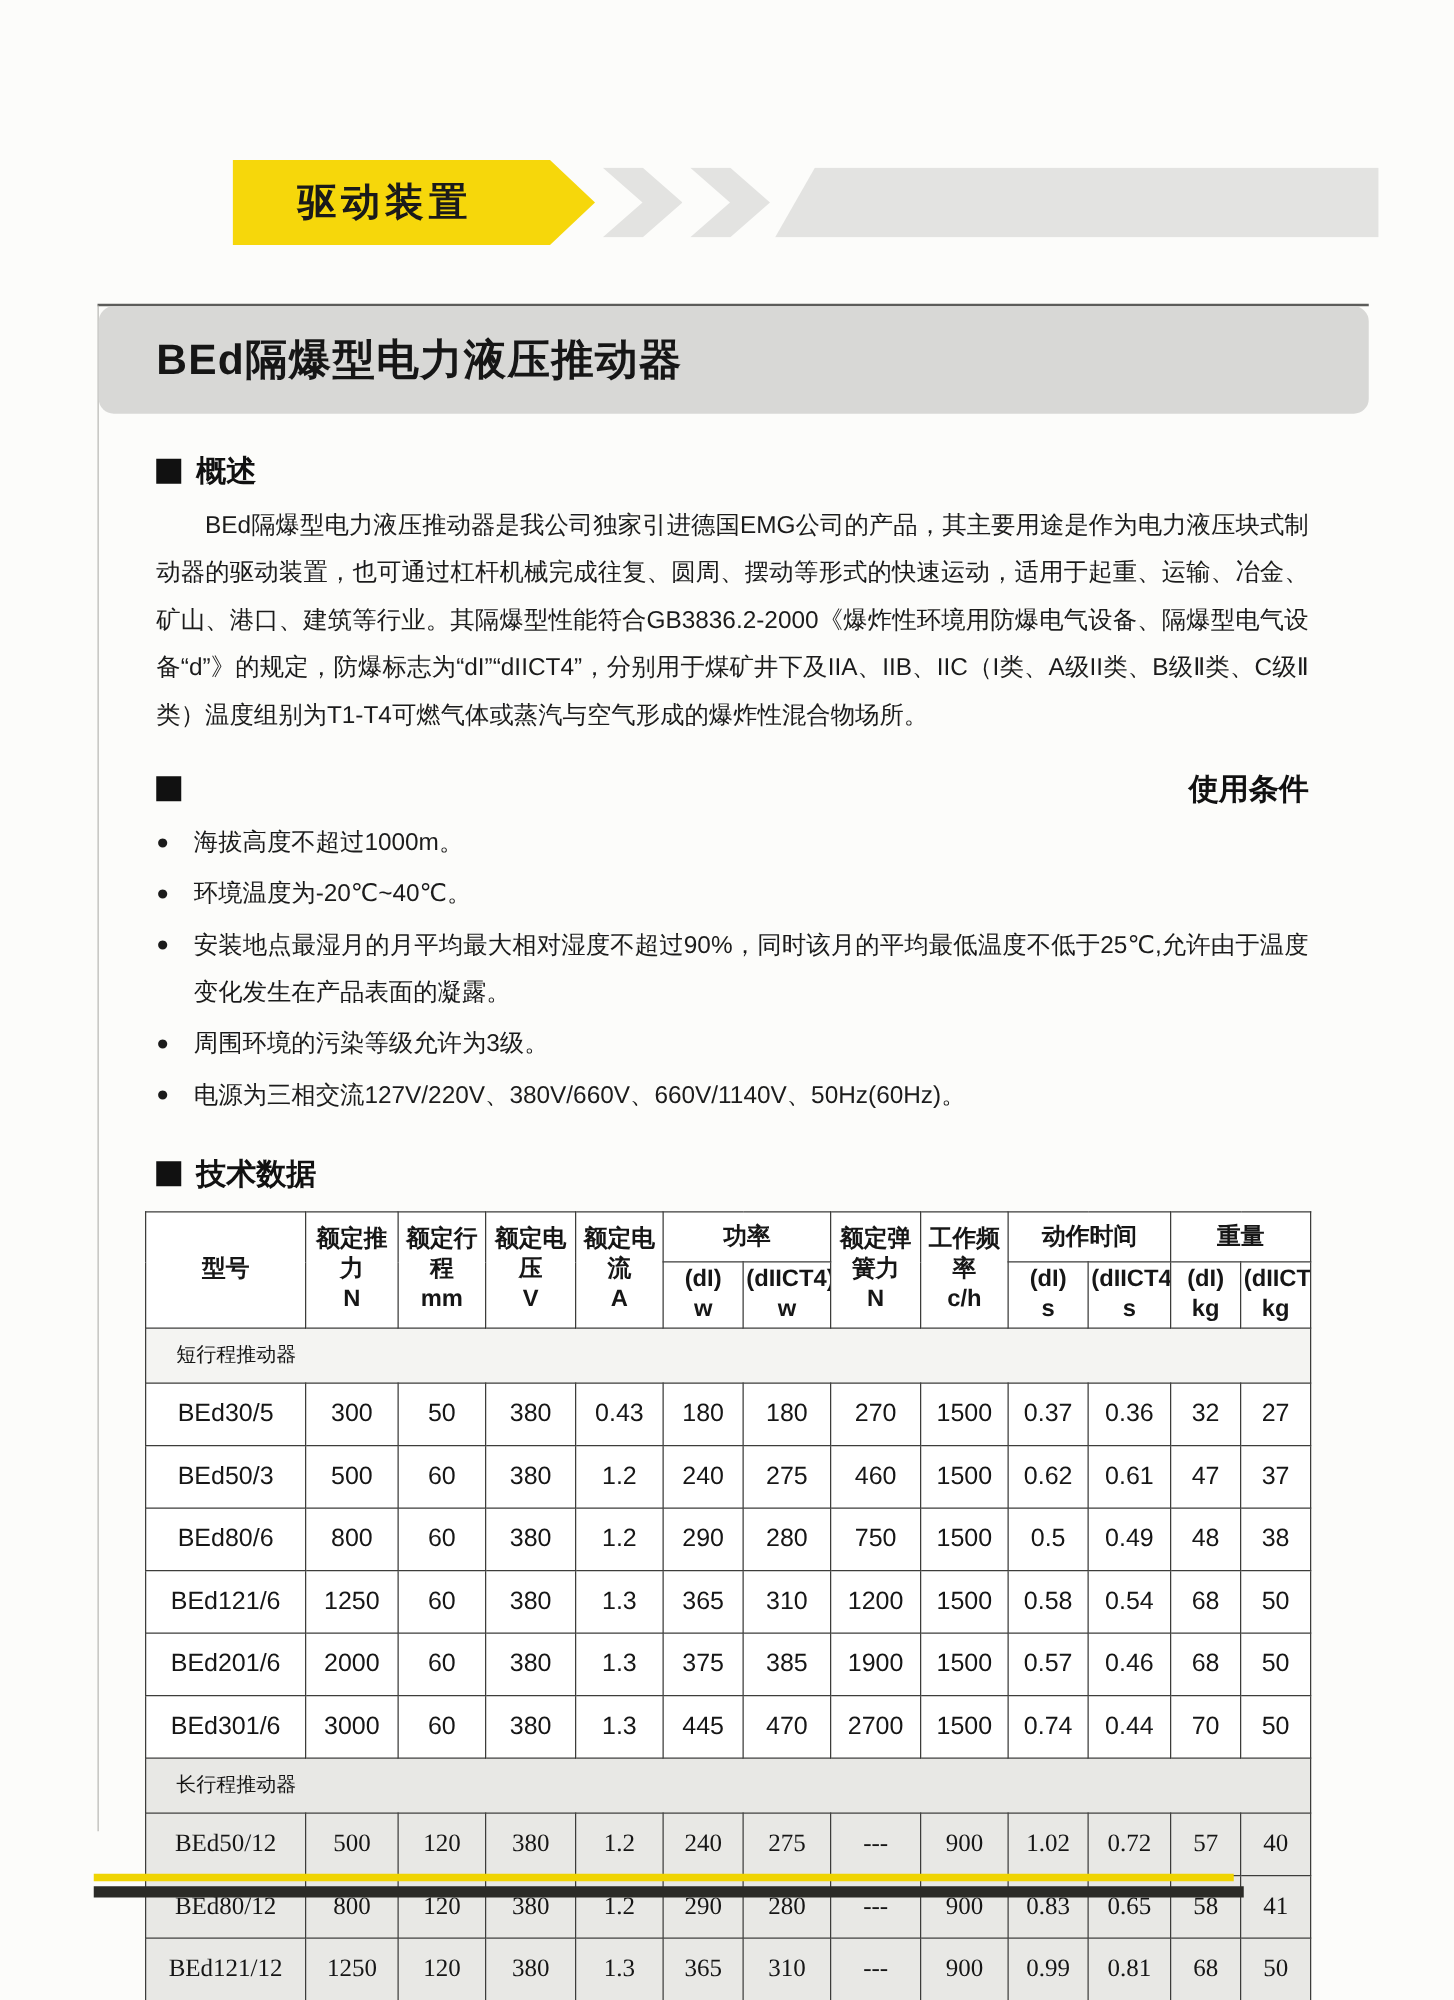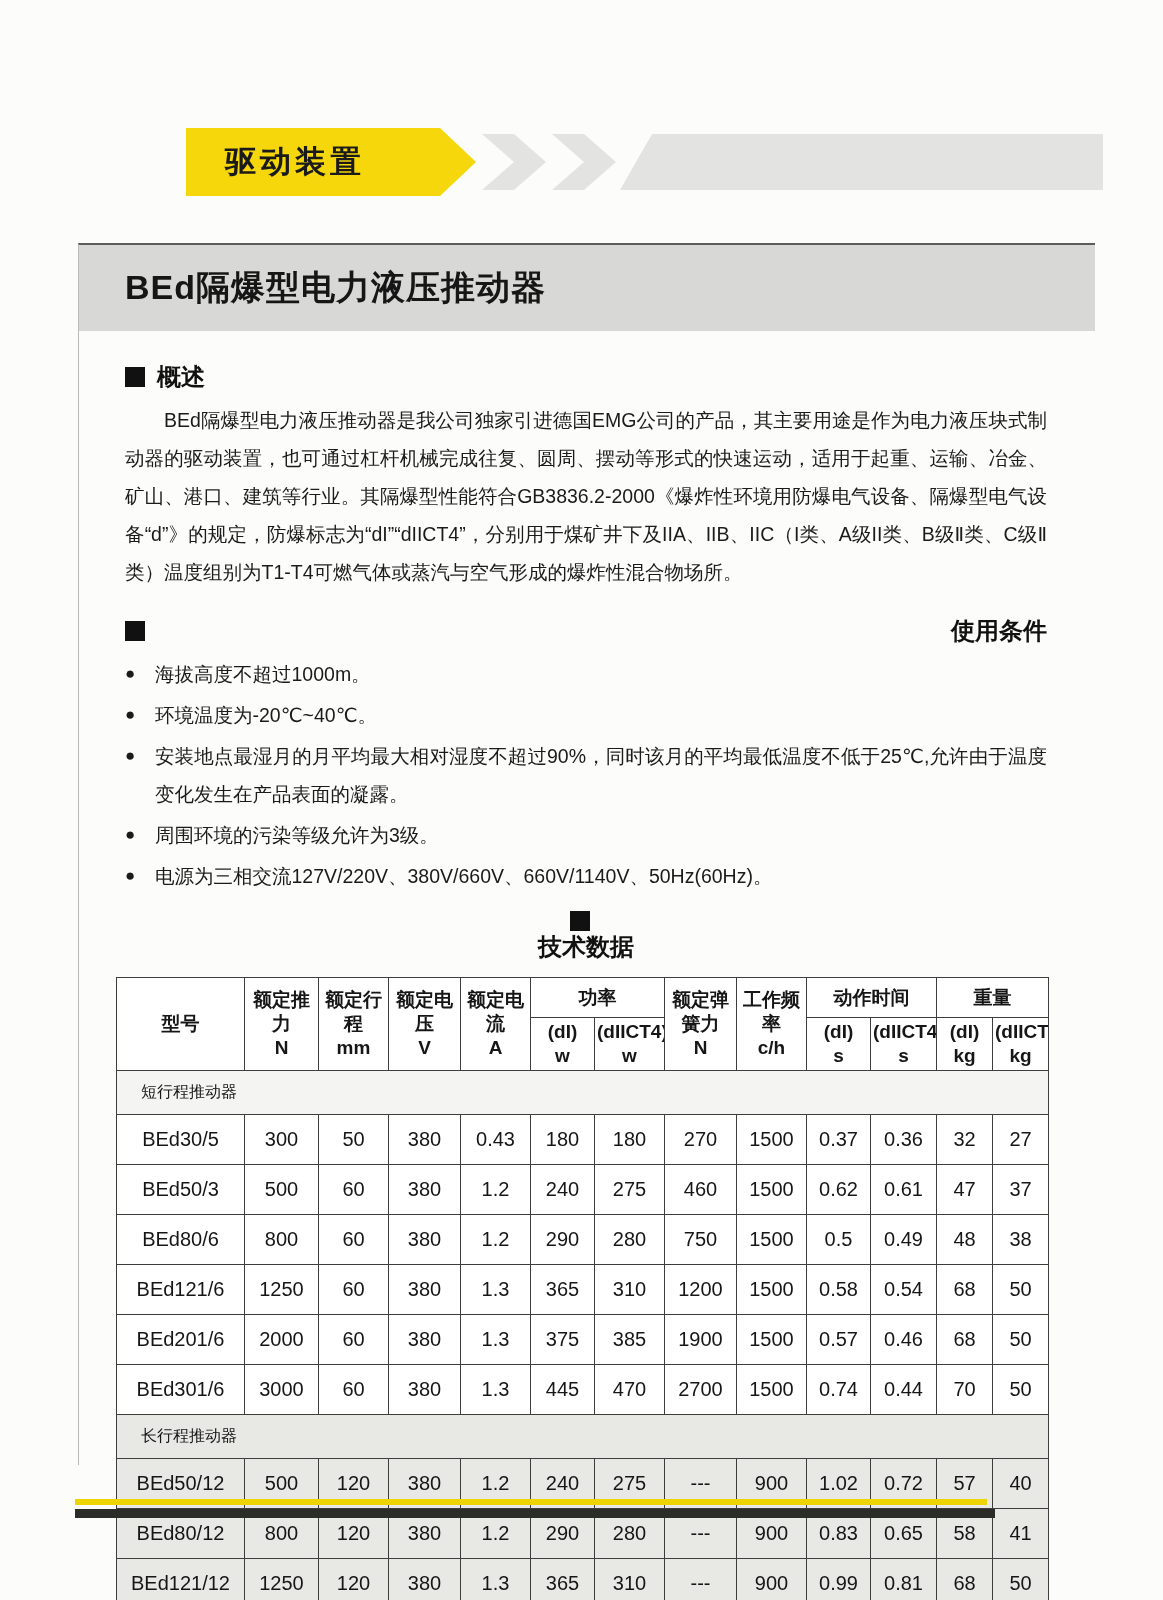--- a/index.html
+++ b/index.html
@@ -7,36 +7,36 @@
     width:1163px;height:1600px;position:relative;
     background:#fcfcfa;
     font-family:"Liberation Sans","DejaVu Sans",sans-serif;
     color:#1c1c1c;overflow:hidden;
   }
   
   .banner-row{position:absolute;top:128px;left:186px;right:60px;height:68px;display:flex;align-items:flex-start;}
   .banner-arrow{
     width:290px;height:68px;background:var(--banner-yellow);
     clip-path:polygon(0 0,calc(100% - 36px) 0,100% 50%,calc(100% - 36px) 100%,0 100%);
-    display:flex;align-items:center;box-sizing:border-box;padding-left:39px;
+    display:flex;align-items:center;box-sizing:border-box;padding-left:52px;
   }
   .banner-arrow span{font-size:31px;font-weight:bold;letter-spacing:4px;color:#1a1a1a;}
   .chev{width:64px;height:56px;margin:6px 0 0 6px;background:var(--chevron-gray);
     clip-path:polygon(0 0,50% 0,100% 50%,50% 100%,0 100%,50% 50%);}
   .gray-bar{flex:1;height:56px;margin:6px 0 0 4px;background:var(--chevron-gray);
     clip-path:polygon(32px 0,100% 0,100% 100%,0 100%);}
   
   .content-box{
     position:absolute;top:243px;left:78px;width:1017px;height:1222px;
     border-top:2px solid #5c5c5a;border-left:1px solid #b9b9b5;
     box-sizing:border-box;
   }
   .title-bar{
     height:86px;background:var(--titlebar-gray);
-    display:flex;align-items:center;padding-left:46px;box-sizing:border-box;
+    display:flex;align-items:center;padding-left:46px;box-sizing:border-box;border-radius:12px;
   }
   .title-bar h1{margin:0;font-size:34px;font-weight:bold;color:#161616;letter-spacing:1px;}
   .inner{padding:0 48px 0 46px;}
   
   .sec-head{display:flex;align-items:center;margin:30px 0 8px 0;}
   .sec-head .sq{width:20px;height:20px;background:#111;margin-right:12px;flex:0 0 auto;}
   .sec-head .txt{font-size:24px;font-weight:bold;color:#111;}
   
   .para{
     margin:2px 0 0 0;font-size:19.5px;line-height:38px;text-align:justify;
@@ -56,21 +56,21 @@
   }
   .tech-table th,.tech-table td{
     border:1.6px solid #3d3d3b;text-align:center;vertical-align:middle;
     padding:2px 2px;box-sizing:border-box;overflow:hidden;
   }
   .tech-table thead th{font-size:19px;font-weight:bold;line-height:24px;white-space:pre-line;height:40px;}
   .tech-table td{height:50px;}
   .tech-table td.group{
     text-align:left;padding-left:24px;font-size:16px;height:44px;background:#f4f4f2;
   }
-  .tech-table tr.shaded td{background:var(--shade-bg);}
+  .tech-table tr.shaded td{background:var(--shade-bg);font-family:Liberation Serif, serif;}
   .tech-table td.group.shaded2{background:var(--shade-bg);margin-top:48px;}
   
   .foot-yellow{position:absolute;left:75px;top:1499px;width:912px;height:6px;background:var(--footer-yellow);}
   .foot-black{position:absolute;left:75px;top:1509px;width:920px;height:9px;background:var(--footer-black);}
 </style>
 </head>
 <body style="--banner-yellow: #f6d70b; --chevron-gray: #e3e3e1; --titlebar-gray: #d8d8d6; --shade-bg: #e8e8e5; --footer-yellow: #efd403; --footer-black: #2b2b27;">
 
 <div class="banner-row">
   <div class="banner-arrow">
@@ -99,21 +99,21 @@
       <span class="txt">使用条件</span>
     </div>
     <ul class="blist" id="cond-list">
         <li><span class="dot">●</span>海拔高度不超过1000m。</li>
         <li><span class="dot">●</span>环境温度为-20℃~40℃。</li>
         <li><span class="dot">●</span>安装地点最湿月的月平均最大相对湿度不超过90%，同时该月的平均最低温度不低于25℃,允许由于温度变化发生在产品表面的凝露。</li>
         <li><span class="dot">●</span>周围环境的污染等级允许为3级。</li>
         <li><span class="dot">●</span>电源为三相交流127V/220V、380V/660V、660V/1140V、50Hz(60Hz)。</li>
       </ul>
 
-    <div class="sec-head" style="margin-top:16px;flex-direction:column;">
+    <div class="sec-head" style="margin-top:28px;">
       <span class="sq"></span>
       <span class="txt">技术数据</span>
     </div>
 
     <table class="tech-table" id="tech-table">
       <colgroup>
         <col style="width:128px">
           <col style="width:74px">
           <col style="width:70px">
         <col style="width:72px">

